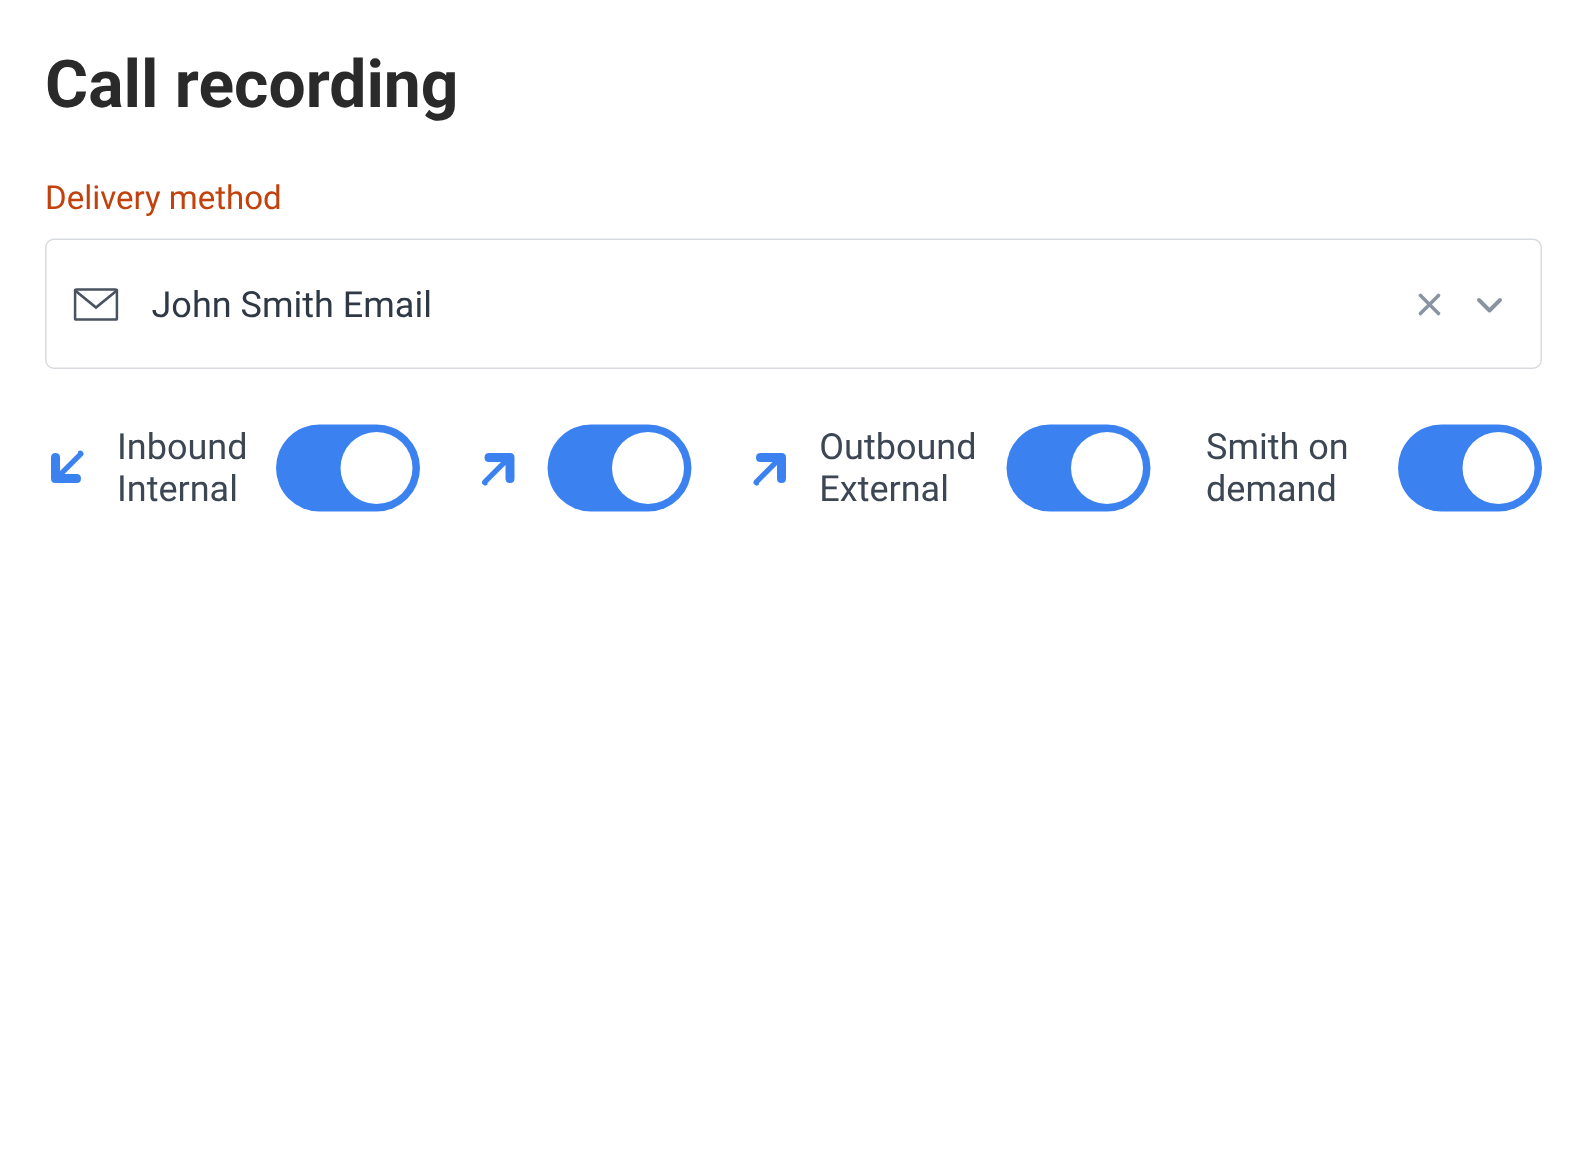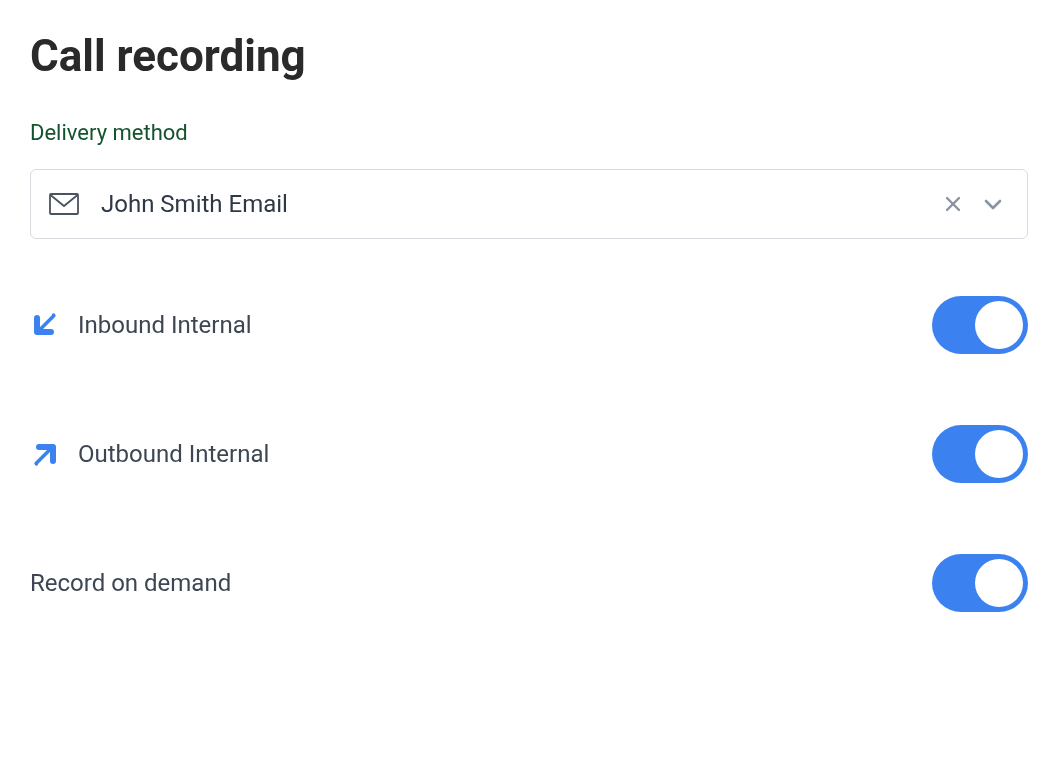--- a/index.html
+++ b/index.html
@@ -15,34 +15,34 @@
       width: 1058px;
     }
     .page-title {
       font-size: 44px;
       font-weight: 700;
       color: #2a2a2a;
       margin-bottom: 38px;
     }
     .field-label {
       font-size: 22px;
-      color: #14532d;
-      margin-bottom: 24px;
+      color: #c2410c;
+      margin-bottom: 14px;
       display: block;
       font-weight: 400;
     }
     .select-box {
       width: 100%;
       border: 1px solid #d7dbe0;
       border-radius: 6px;
-      height: 70px;
+      height: 87px;
       display: flex;
       align-items: center;
       padding: 0 18px;
-      margin-bottom: 40px;
+      margin-bottom: 20px;
       background: #fff;
     }
     .select-icon {
       display: inline-flex;
       align-items: center;
       margin-right: 22px;
       color: #4a5360;
     }
     .select-value {
       flex: 1;
@@ -61,21 +61,21 @@
     .select-chevron {
       display: inline-flex;
       align-items: center;
       justify-content: center;
       color: #8a94a1;
       cursor: pointer;
       padding: 6px;
     }
     .settings-list {
       display: flex;
-      flex-direction: column;
+      flex-direction: row;
       gap: 37px;
     }
     .setting-row {
       display: flex;
       align-items: center;
       height: 92px;
     }
     .setting-icon {
       width: 48px;
       display: inline-flex;
@@ -156,27 +156,39 @@
 
 
   <div class="setting-row">
     <span class="setting-icon">
       <svg width="30" height="30" viewBox="0 0 30 30" fill="currentColor">
         <g transform="translate(15,15) scale(-1,-1) translate(-15,-15) translate(0,-3)">
           <path d="M22 8 L10 20 L10 11 Q10 8 7 8 Q4 8 4 11 L4 25 Q4 28 7 28 L21 28 Q24 28 24 25 Q24 22 21 22 L13 22 L25 10 Q26.5 8.5 25 7 Q23.5 5.5 22 7 Z"></path>
         </g>
       </svg>
     </span>
-    <span class="setting-label">Outbound Internal</span>
     <div class="toggle on">
         <div class="knob"></div>
       </div>
   </div>
 
+  <div class="setting-row">
+    <span class="setting-icon">
+      <svg width="30" height="30" viewBox="0 0 30 30" fill="currentColor">
+        <g transform="translate(15,15) scale(-1,-1) translate(-15,-15) translate(0,-3)">
+          <path d="M22 8 L10 20 L10 11 Q10 8 7 8 Q4 8 4 11 L4 25 Q4 28 7 28 L21 28 Q24 28 24 25 Q24 22 21 22 L13 22 L25 10 Q26.5 8.5 25 7 Q23.5 5.5 22 7 Z"></path>
+        </g>
+      </svg>
+    </span>
+    <span class="setting-label">Outbound External</span>
+    <div class="toggle on">
+        <div class="knob"></div>
+      </div>
+  </div>
 
   <div class="setting-row">
-    <span class="setting-label">Record on demand</span>
+    <span class="setting-label">Smith on demand</span>
     <div class="toggle on">
         <div class="knob"></div>
       </div>
   </div>
 
 </div>
 
 </body></html>

